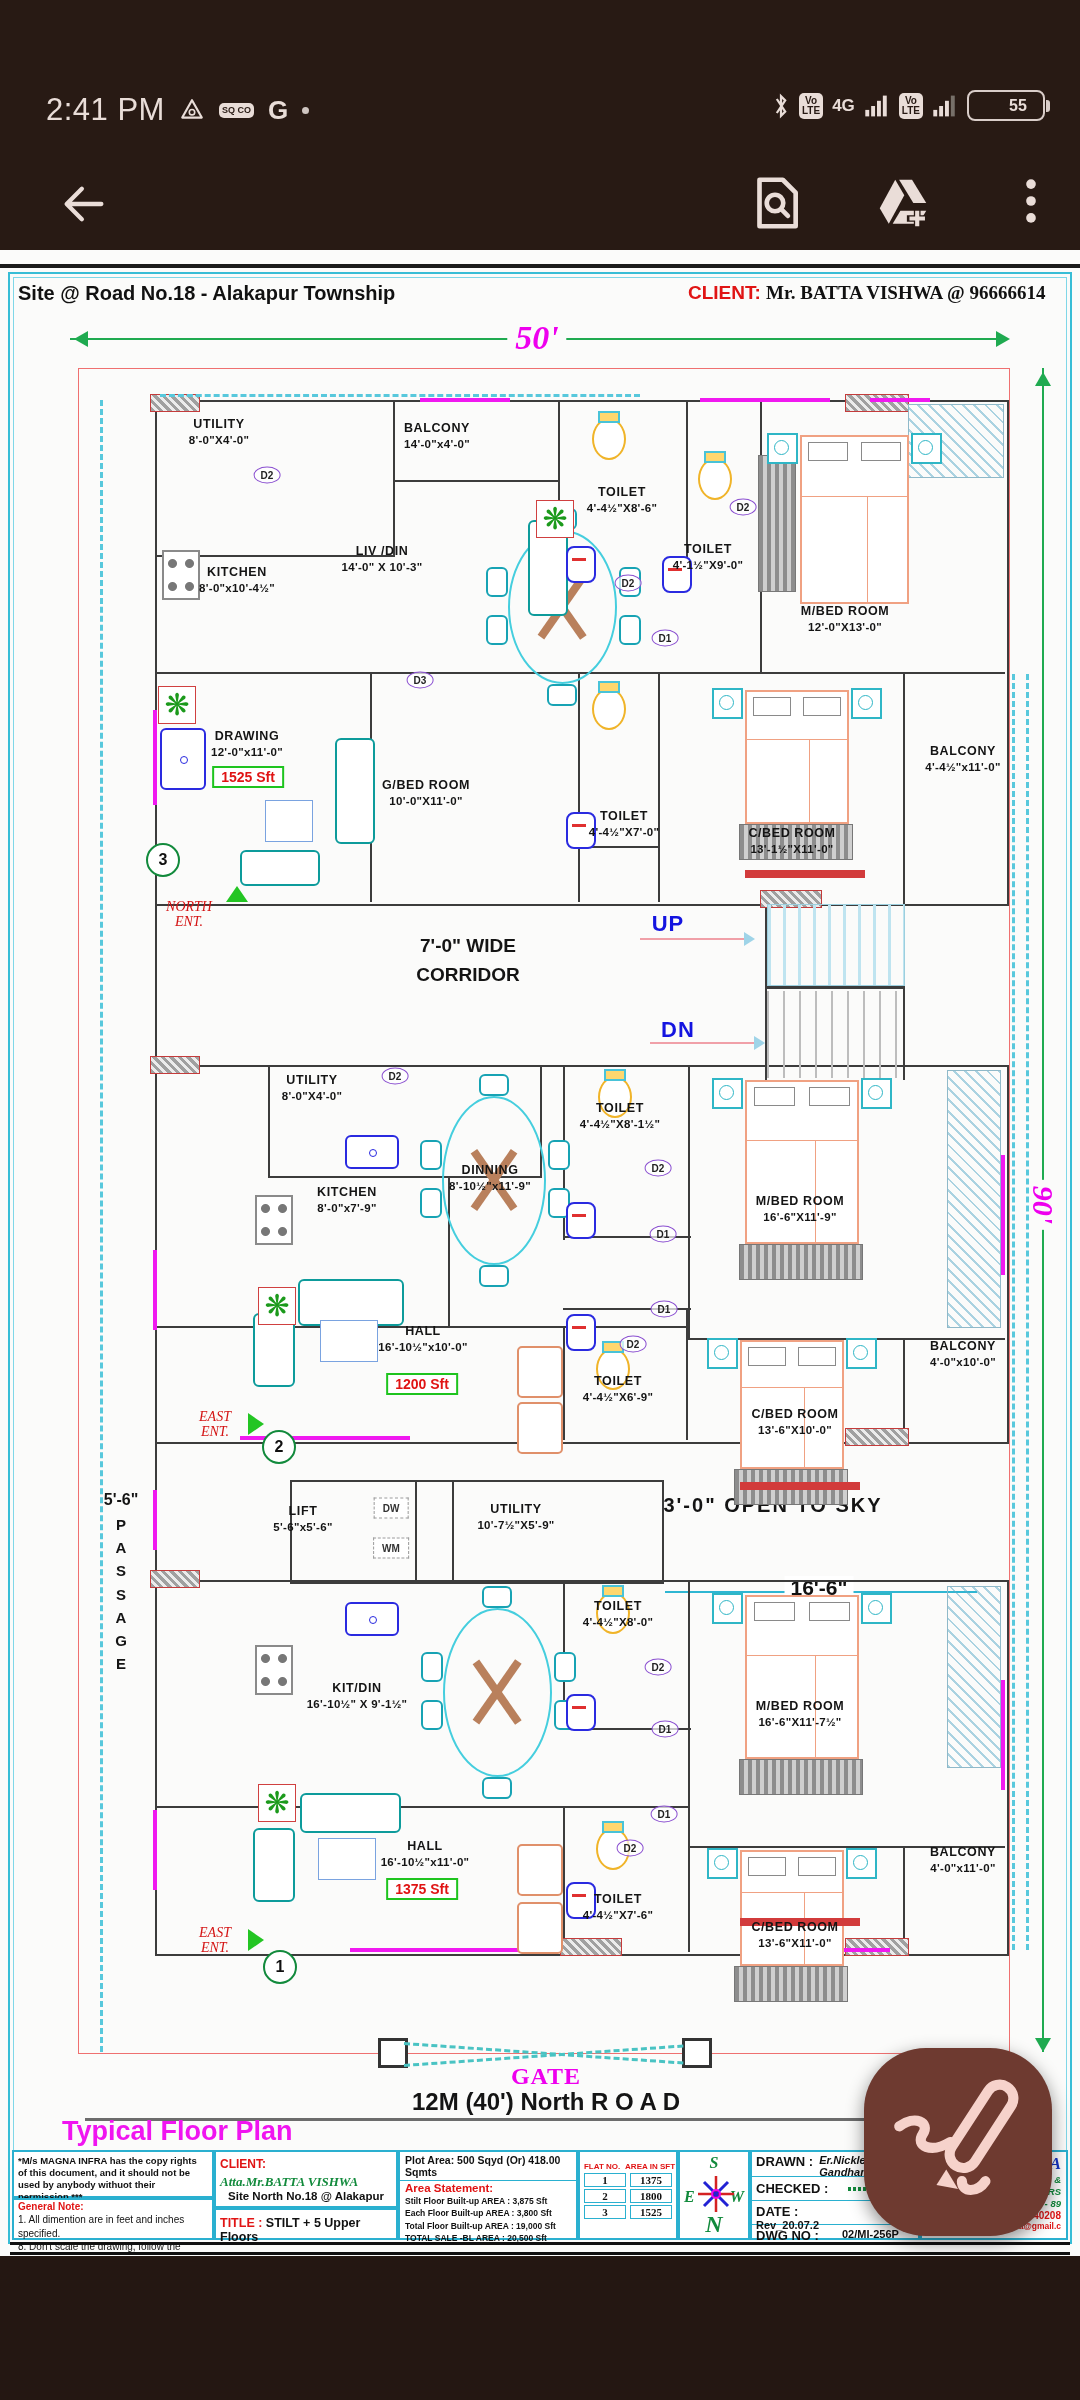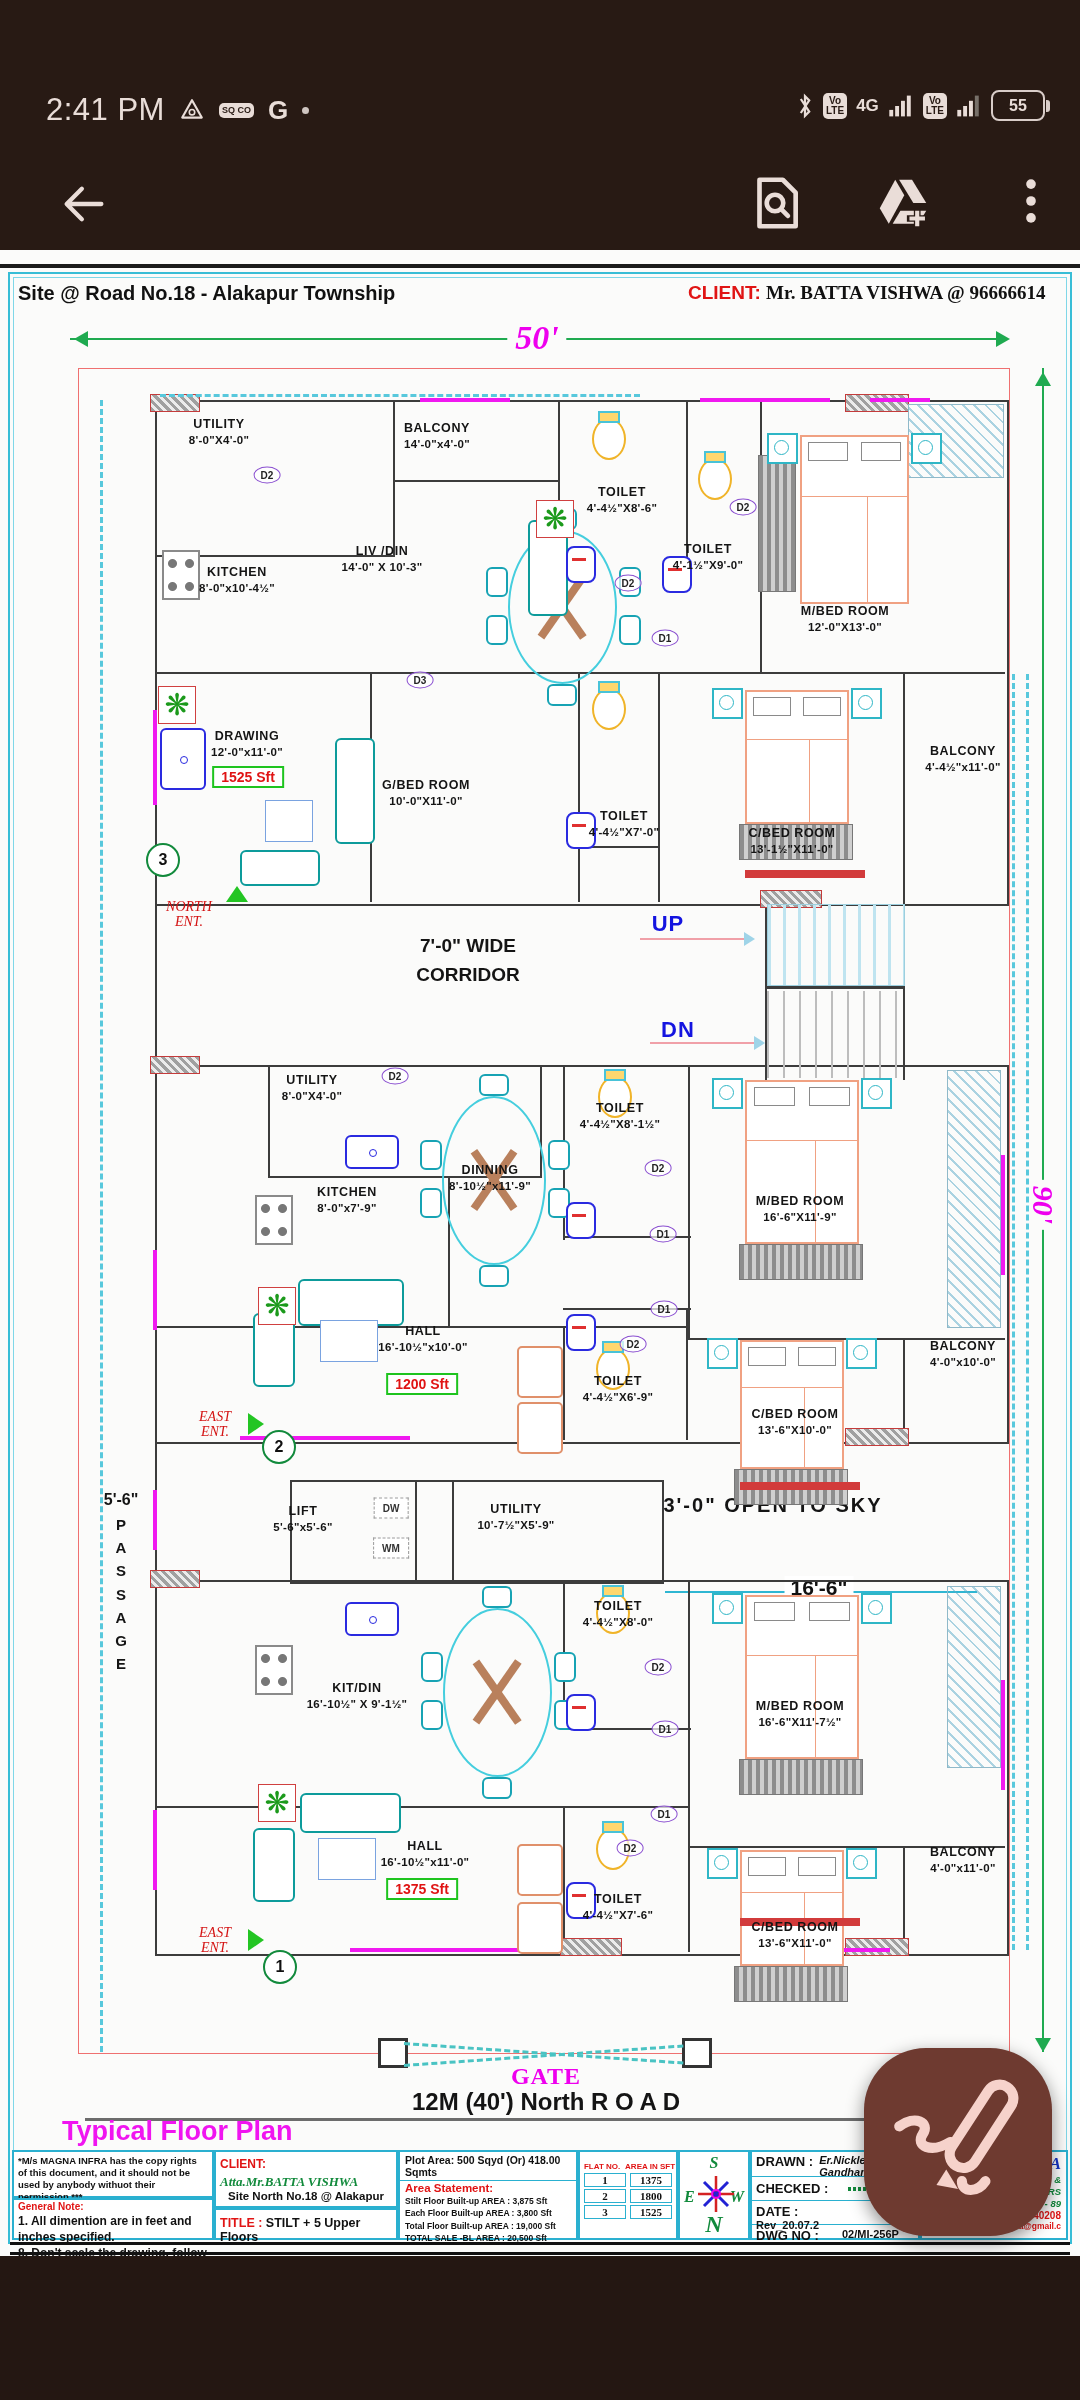--- a/index.html
+++ b/index.html
@@ -85,21 +85,21 @@
   .gateX{position:absolute;border-top:3px dashed #49c3c3;height:0;transform-origin:left center;}
   .roadline{position:absolute;background:#6c6c6c;}
   .gatetxt{position:absolute;transform:translate(-50%,-50%);color:#ee00ee;font-size:24px;font-weight:700;letter-spacing:1px;font-family:"Liberation Serif",serif;}
   .roadtxt{position:absolute;transform:translate(-50%,-50%);color:#141414;font-size:24px;font-weight:700;}
   .plantitle{position:absolute;color:#f014f0;font-size:27px;font-weight:700;}
   
   .tb{position:absolute;left:12px;top:1900px;width:1056px;height:90px;background:#fff;font-family:"Liberation Sans",sans-serif;}
   .cell{position:absolute;border:2px solid #2ab0d0;background:#fff;box-sizing:border-box;}
   .copy{font-size:9.5px;font-weight:700;color:#111;line-height:1.25;padding:3px 4px;}
   .gnlab{color:#e01414;font-size:10px;font-weight:700;padding:1px 4px;}
-  .note{font-size:12px;font-weight:700;color:#111;padding:0 4px;line-height:1.35;}
+  .note{font-size:10px;font-weight:400;color:#111;padding:0 4px;line-height:1.35;}
   .cl-lab{color:#e01414;font-weight:700;font-size:12px;}
   .cl-name{color:#128a3c;font-style:italic;font-weight:700;font-size:13px;font-family:"Liberation Serif",serif;}
   .cl-site{color:#111;font-weight:700;font-size:11.5px;}
   .ttl{font-size:12.5px;font-weight:700;color:#111;}
   .ttl b{color:#e01414;}
   .plotl{font-size:10.5px;font-weight:700;color:#111;padding:2px 5px;border-bottom:1.5px solid #2ab0d0;}
   .aslab{color:#e01414;font-size:11.5px;font-weight:700;padding:1px 5px;}
   .asl{font-size:8.5px;font-weight:700;color:#111;padding:0 5px;line-height:1.45;}
   .fthead{color:#e01414;font-size:8px;font-weight:700;text-align:center;}
   .ftcell{border:1.5px solid #2ab0d0;font-size:11px;font-weight:700;color:#111;text-align:center;font-family:"Liberation Serif",serif;}
@@ -140,21 +140,21 @@
         <rect x="10" y="6" width="3" height="12" fill="#e9ddd8"></rect>
         <rect x="14.5" y="2" width="3" height="16" fill="#e9ddd8"></rect>
       </svg>
     <span class="badge">Vo<br>LTE</span>
     <svg width="26" height="26" viewBox="0 0 20 20">
         <rect x="1" y="13" width="3" height="5" fill="#e9ddd8"></rect>
         <rect x="5.5" y="10" width="3" height="8" fill="#e9ddd8"></rect>
         <rect x="10" y="6" width="3" height="12" fill="#e9ddd8"></rect>
         <rect x="14.5" y="2" width="3" height="16" fill="#777069"></rect>
       </svg>
-    <span style="display:inline-flex;align-items:center;border:2px solid #d9cdc9;border-radius:8px;width:50px;height:27px;justify-content:center;font-size:16px;font-weight:600;">
+    <span style="display:inline-flex;align-items:center;border:2px solid #d9cdc9;border-radius:8px;width:50px;height:27px;justify-content:center;font-size:16px;font-weight:600;padding-left:24px;">
         <span>55</span>
       </span>
     <span style="width:4px;height:12px;background:#d9cdc9;border-radius:0 3px 3px 0;margin-left:-8px;"></span>
   </div>
 </div>
 
 <div class="appbar">
   <svg class="ab-ic" style="left:58px;top:20px;" width="52" height="52" viewBox="0 0 24 24">
       <path d="M20 12 H5 M11 5 L4 12 L11 19" fill="none" stroke="#eaddd8" stroke-width="2" stroke-linecap="round" stroke-linejoin="round"></path>
     </svg>

